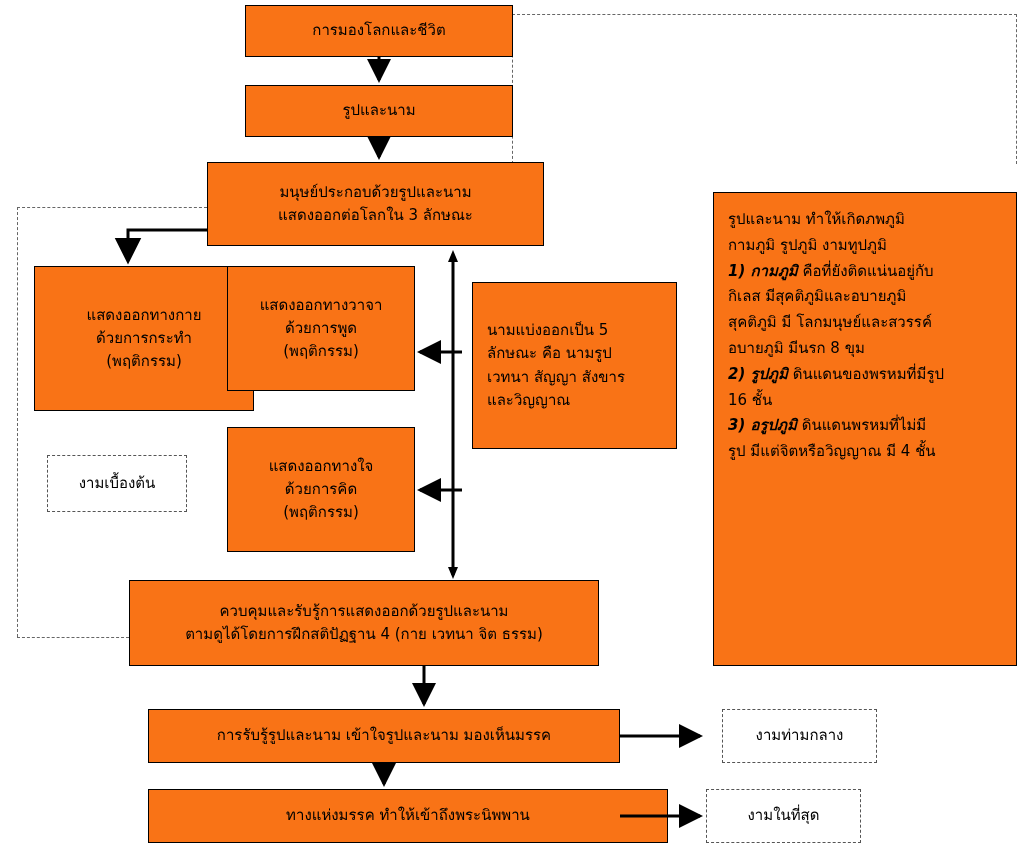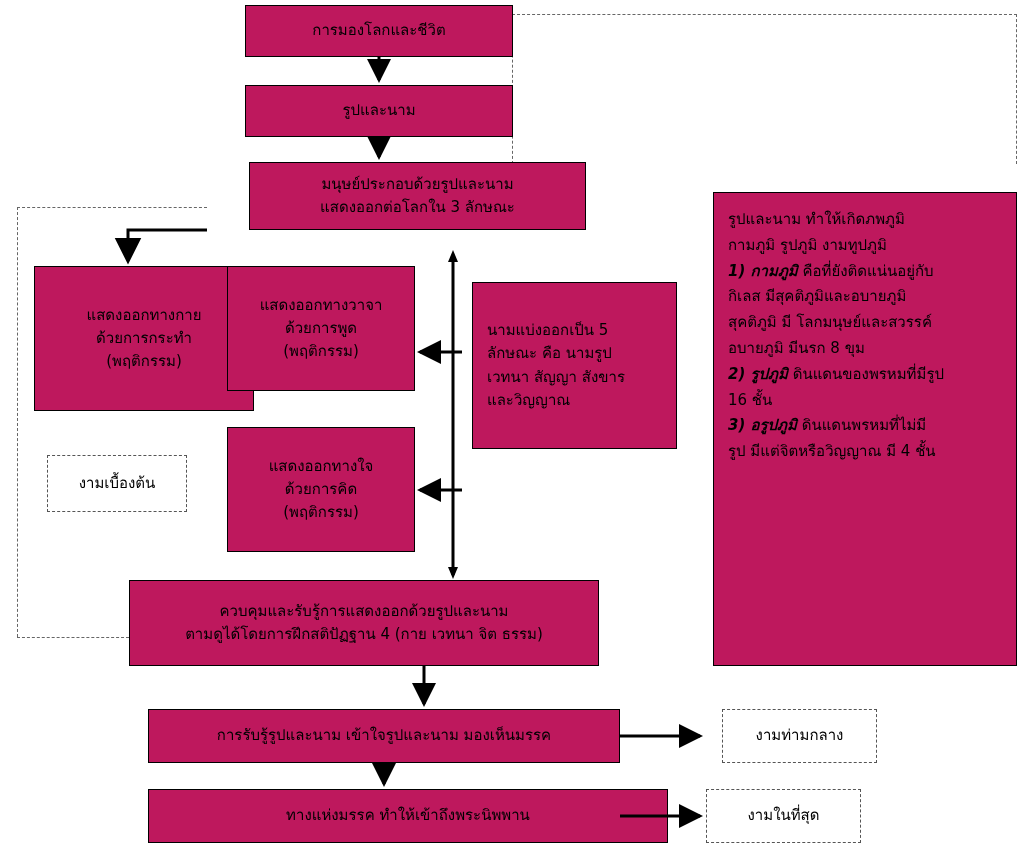--- a/index.html
+++ b/index.html
@@ -15,21 +15,21 @@
     position: relative;
     width: 1024px;
     height: 862px;
     overflow: hidden;
     background: #ffffff;
   }
   .box {
     position: absolute;
     box-sizing: border-box;
     border: 1px solid #000000;
-    background: #be185d;
+    background: #f97316;
     display: flex;
     flex-direction: column;
     justify-content: center;
     align-items: center;
     text-align: center;
     font-size: 15px;
     line-height: 1.55;
     padding: 4px 8px;
   }
   .box.left {
@@ -84,21 +84,21 @@
   <div class="dlinev" style="left:512px; top:14px; height:150px;"></div>
 
   <div class="box" style="left:245px; top:5px; width:268px; height:52px;">
     <span>การมองโลกและชีวิต</span>
   </div>
 
   <div class="box" style="left:245px; top:85px; width:268px; height:52px;">
     <span>รูปและนาม</span>
   </div>
 
-  <div class="box" style="left:207px; top:162px; width:337px; height:68px;margin-left:42px;">
+  <div class="box" style="left:207px; top:162px; width:337px; height:84px;">
     <span class="line-row">มนุษย์ประกอบด้วยรูปและนาม</span>
     <span class="line-row">แสดงออกต่อโลกใน 3 ลักษณะ</span>
   </div>
 
   <div class="box" style="left:34px; top:266px; width:220px; height:145px;justify-content:center;">
     <span class="line-row">แสดงออกทางกาย</span>
     <span class="line-row">ด้วยการกระทำ</span>
     <span class="line-row">(พฤติกรรม)</span>
   </div>
 

